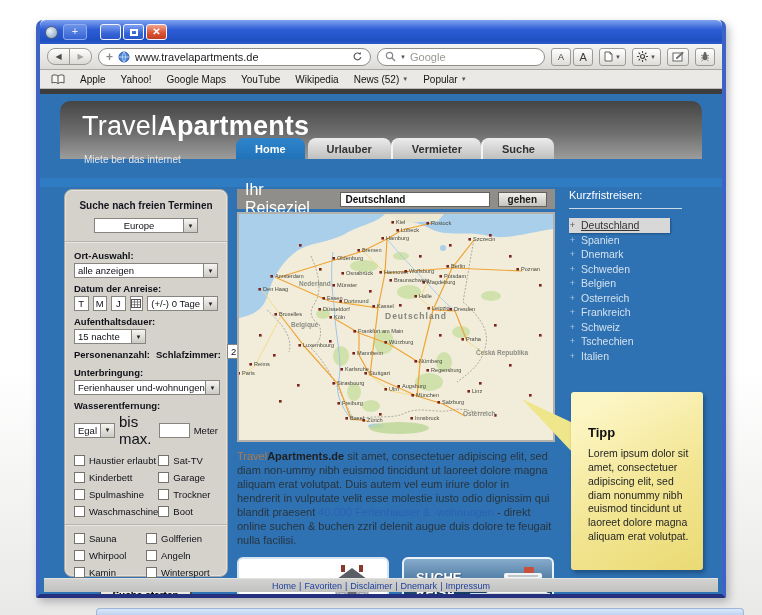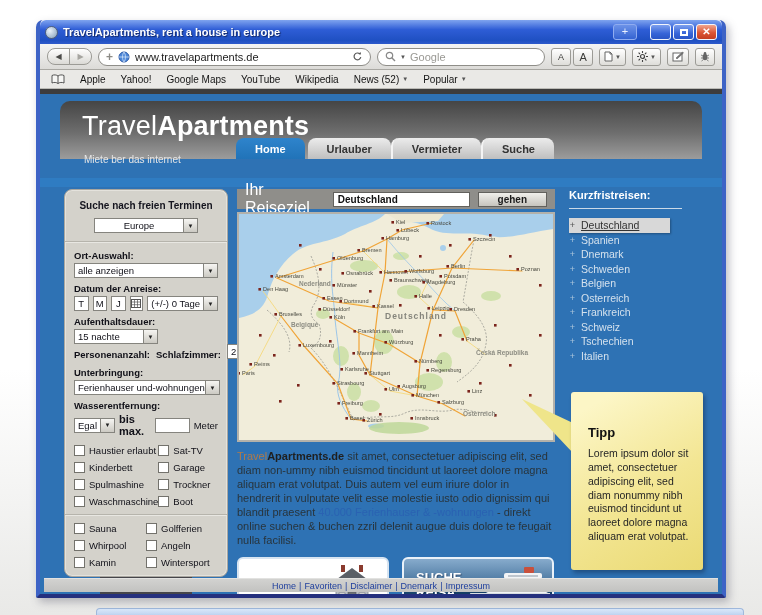--- a/index.html
+++ b/index.html
@@ -67,37 +67,37 @@
 .chk-grid{display:grid;grid-template-columns:1fr 1fr;row-gap:6px;margin:8px 9px 0}
 .chk{display:flex;align-items:center;gap:4px;font-size:9.5px}
 .chk .box{width:11px;height:11px;background:#fff;border:1px solid #73726C;flex:none}
 .submit-btn{display:block;margin:9px auto 0;height:17px;padding:0 11px;font-weight:bold;font-size:10px;font-family:inherit;background:linear-gradient(#F8F7F4,#D6D3CA);border:1px solid #45454A;border-right:2px solid #45454A;border-bottom:2px solid #45454A;color:#000}
 
 
 .center-col{position:absolute;left:197px;top:100px;width:318px}
 .rz-bar{height:20px;background:#8F8E8A;display:flex;align-items:center;padding:0 8px;gap:8px}
 .rz-label{color:#fff;font-weight:normal;font-size:16px}
 .rz-input{width:150px;height:15px;background:#fff;border:1px solid #62615D;font-size:10px;font-weight:bold;color:#111;display:flex;align-items:center;padding:0 4px}
-.go-btn{height:15px;padding:0 19px;background:linear-gradient(#F0EFEB,#C6C4BD);border:1px solid #62615D;font-size:10px;color:#1a1a1a;display:flex;align-items:center;font-weight:bold}
+.go-btn{height:15px;padding:0 9px;background:linear-gradient(#F0EFEB,#C6C4BD);border:1px solid #62615D;font-size:10px;color:#1a1a1a;display:flex;align-items:center;font-weight:bold}
 .map-box{margin-top:3px;height:230px;border:2px solid #B3B1AA;background:#F1EDDA;position:relative;overflow:hidden}
 .map-box svg{position:absolute;left:0;top:0}
 .intro{margin-top:8px;font-size:11px;line-height:1.27;color:#28343C;width:318px}
 .brand-travel{color:#B07A48}
 .brand-ap{font-weight:bold;color:#1F1F1F}
 .intro-link{color:#2A62B2}
 .banners{margin-top:9px;display:flex;gap:13px}
 .banner{width:152px;height:58px;border-radius:6px;position:relative;overflow:hidden;flex:none}
 .banner.white{background:#fff;border:2px solid #D7E4F1}
 .banner.blue{border:2px solid #E9F1F9;background:linear-gradient(#87ABCC,#43719B 48%,#1B4872 52%,#123A60)}
 .vers-label{position:absolute;left:10px;top:23px;font-size:11px;font-weight:bold;letter-spacing:.4px;color:#4C4C4C}
 .suche-label{position:absolute;left:12px;top:11px;font-size:13px;font-weight:bold;color:#fff;line-height:1.2;text-shadow:1px 1px 1px rgba(0,0,30,.4)}
 
 
 .right-col{position:absolute;left:529px;top:100px;width:136px}
-.kf-head{font-weight:bold;font-size:11px;color:#fff}
+.kf-head{font-weight:normal;font-size:11px;color:#fff}
 .kf-hr{border:none;border-top:1px solid #CBDAE8;margin:7px 0 9px;width:113px}
 .country{display:flex;align-items:center;gap:5px;height:14.5px;font-size:10.5px;color:#D4E1ED;cursor:default}
 .country .plus{color:#A9C4DB;font-size:9px;width:7px;text-align:center}
 .country .lbl{white-space:nowrap}
 .country.sel{background:#D8D8D8;width:101px;box-shadow:1px 1px 2px rgba(0,0,0,.3)}
 .country.sel .plus{color:#555}
 .country.sel .lbl{color:#333;text-decoration:underline}
 .tipp{position:absolute;left:531px;top:303px;width:132px;height:178px;background:linear-gradient(150deg,#FCF6C6 10%,#F3E694 55%,#EADA74);border-radius:3px;box-shadow:2px 3px 4px rgba(0,0,20,.3)}
 .tipp-title{margin:33px 0 7px 17px;font-weight:bold;font-size:13px;color:#111}
 .tipp-text{margin:0 10px 0 17px;font-size:10.5px;line-height:1.32;color:#262626}
@@ -109,21 +109,20 @@
 </style>
 </head>
 <body>
 
 <div class="taskbar-edge"></div>
 
 <div class="window">
 
   <div class="titlebar">
     <span class="favicon"></span>
-    <span class="title">TravelApartments, rent a house in europe</span>
     <span class="newtab-btn">+</span>
     <span class="winbtns">
       <span class="win-btn win-min">
           <span></span>
         </span>
       <span class="win-btn win-max">
           <span></span>
         </span>
       <span class="win-btn win-close">✕</span>
     </span>
@@ -248,21 +247,21 @@
             </svg>
         </span>
         <span class="dd" style="width:72px">
           <span class="dd-text">(+/-) 0 Tage</span>
             <span class="dd-btn">▼</span>
         </span>
       </div>
 
       <label class="fl">Aufenthaltsdauer:</label>
       <div class="row">
-        <span class="dd" style="width:84px">
+        <span class="dd" style="width:72px">
           <span class="dd-text">15 nachte</span>
             <span class="dd-btn">▼</span>
         </span>
       </div>
 
       <div class="two-col">
         <label class="fl">Personenanzahl:</label>
         <label class="fl">Schlafzimmer:</label>
         <span class="dd">
           <span class="dd-text">2 Personen</span>
@@ -281,21 +280,21 @@
             <span class="dd-btn">▼</span>
         </span>
       </div>
 
       <label class="fl">Wasserentfernung:</label>
       <div class="row">
         <span class="dd" style="width:46px">
           <span class="dd-text">Egal</span>
             <span class="dd-btn">▼</span>
         </span>
-        <span style="font-size:11px;font-weight:bold">bis max.</span>
+        <span style="font-size:15px;font-weight:normal">bis max.</span>
         <span style="width:46px;height:15px;background:#fff;border:1px solid #85847E"></span>
         <span style="font-size:9.5px">Meter</span>
       </div>
 
       <div class="chk-grid" id="chk-group-1">
           <span class="chk">
             <span class="box"></span>
             <span>Haustier erlaubt</span>
           </span>
           <span class="chk">

